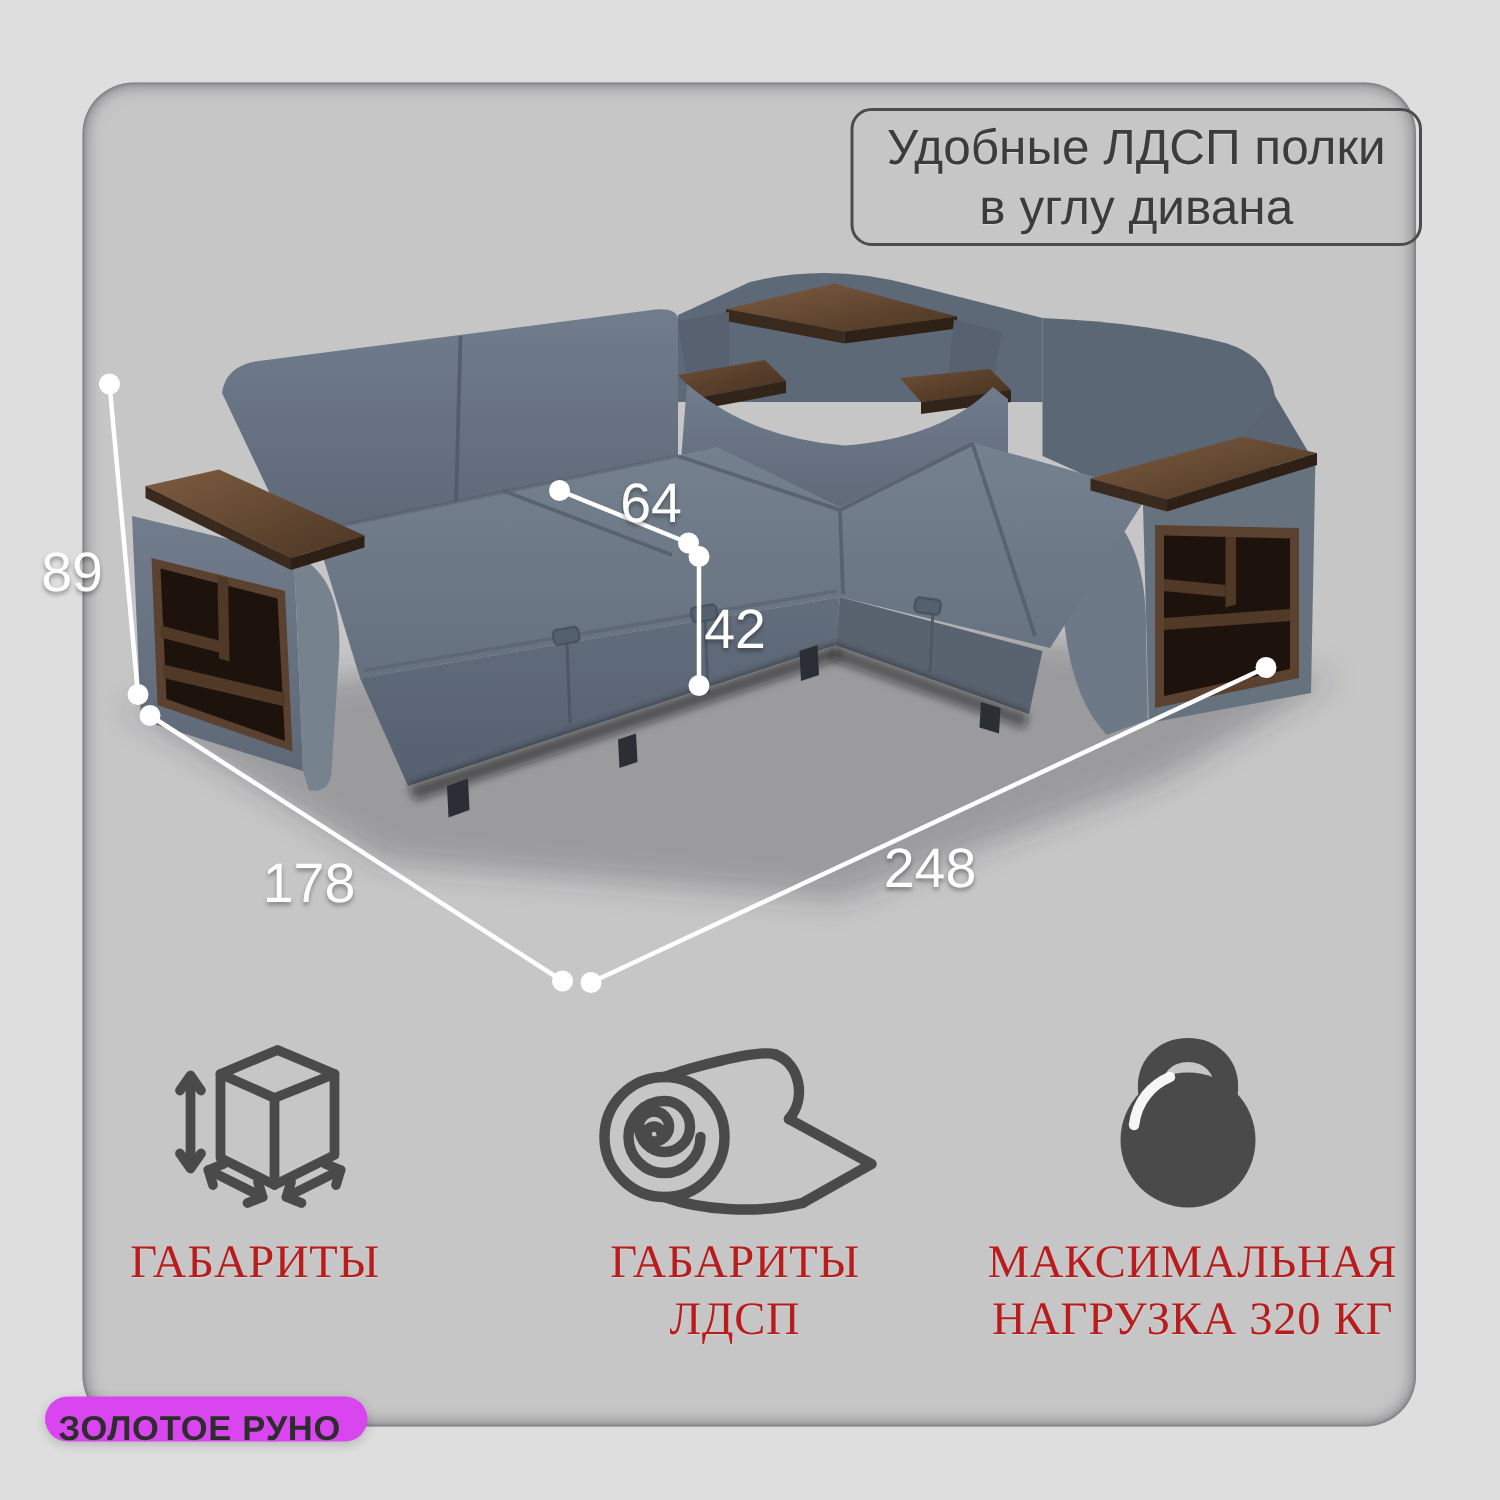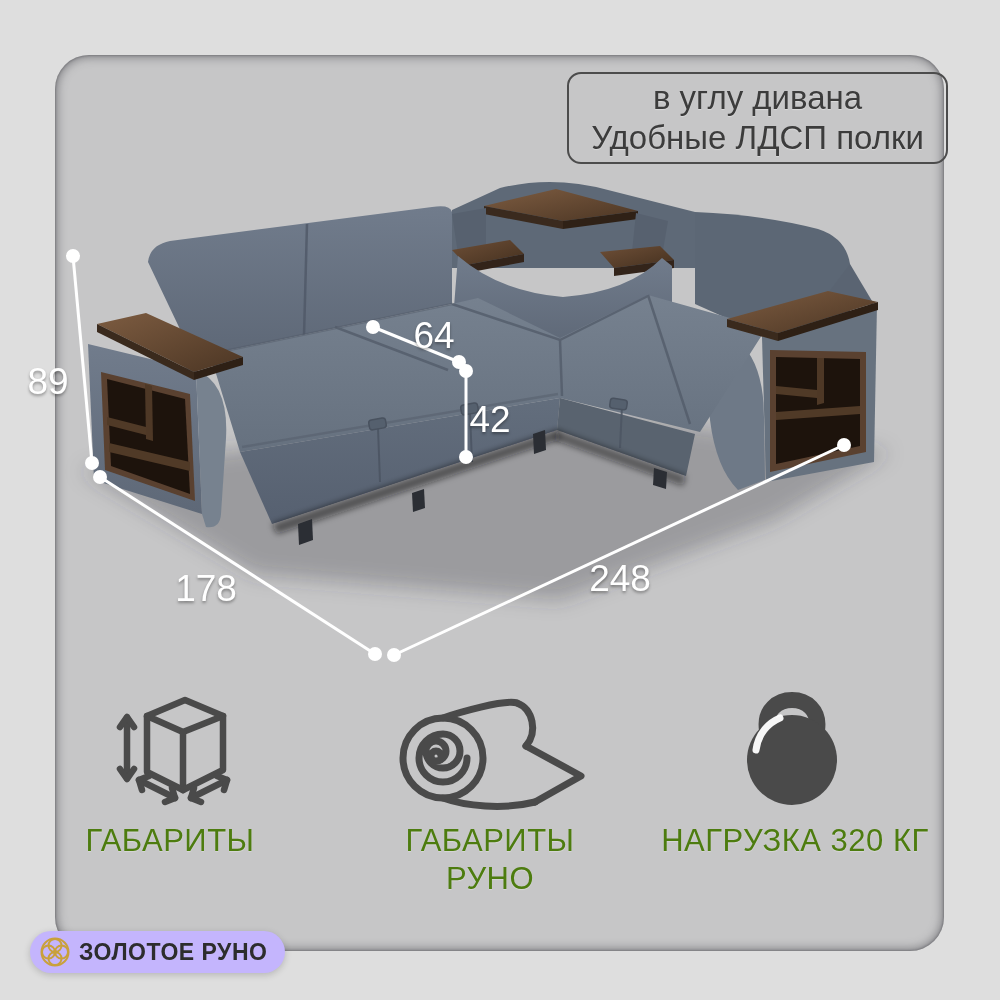--- a/index.html
+++ b/index.html
@@ -18,31 +18,31 @@
     position:absolute;left:567px;top:72px;width:377px;height:88px;
     border:2px solid #4c4c4c;border-radius:14px;
     display:flex;flex-direction:column;align-items:center;justify-content:center;
     color:#3c3c3c;font-size:33px;font-weight:500;line-height:1.22;
     text-shadow:0 1px 1px rgba(255,255,255,.35);
   }
   .dim-label{
     font-size:37px;fill:#ffffff;font-weight:400;
     text-shadow:0 2px 3px rgba(0,0,0,.35);
   }
-  .feature{position:absolute;top:822px;text-align:center;color:#4d7c0f;}
+  .feature{position:absolute;top:822px;text-align:center;color:#b91c1c;font-family:Liberation Serif, serif;}
   .feature .ln{font-size:31px;line-height:38px;letter-spacing:.5px;font-weight:500;
     text-shadow:0 1px 1px rgba(255,255,255,.3);}
   .f1{left:30px;width:280px;}
   .f2{left:330px;width:320px;}
   .f3{left:630px;width:330px;}
   .icon-box{position:absolute;}
   .brand{
-    position:absolute;left:30px;top:931px;height:42px;border-radius:21px;
-    background:#c4b5fd;display:flex;align-items:center;gap:8px;
-    padding:0 18px 0 9px;box-shadow:0 2px 7px rgba(0,0,0,.18);
+    position:absolute;left:30px;top:931px;height:30px;border-radius:21px;
+    background:#d946ef;display:flex;align-items:center;gap:8px;
+    padding:0 18px 0 9px;box-shadow:0 2px 7px rgba(0,0,0,.18);flex-direction:column;
   }
   .brand .name{font-size:23px;font-weight:700;color:#2d2d2d;letter-spacing:.5px;white-space:nowrap;}
 </style>
 </head>
 <body>
 
 <div class="stage">
   <div class="panel"></div>
 
   <svg class="art" viewBox="0 0 1000 1000">
@@ -196,22 +196,22 @@
     <g text-anchor="middle">
       <text class="dim-label" x="48" y="394">89</text>
       <text class="dim-label" x="206" y="601">178</text>
       <text class="dim-label" x="620" y="591">248</text>
       <text class="dim-label" x="434" y="348">64</text>
       <text class="dim-label" x="490" y="432">42</text>
     </g>
   </svg>
 
   <div class="callout">
+    <div>Удобные ЛДСП полки</div>
     <div>в углу дивана</div>
-    <div>Удобные ЛДСП полки</div>
   </div>
 
   <svg class="icon-box" style="left:105px;top:686px;" width="130" height="122" viewBox="0 0 130 122">
     <g stroke="#4a4a4a" stroke-width="6.5" fill="none" stroke-linejoin="round" stroke-linecap="round">
       <path d="M42,30 L80,14 L118,30 L78,46 Z"></path>
       <path d="M42,30 L42,86 L78,104 L78,46"></path>
       <path d="M118,30 L118,84 L78,104"></path>
       <line x1="22" y1="32" x2="22" y2="92"></line>
       <path d="M15,41 L22,31 L29,41"></path>
         <path d="M15,83 L22,93 L29,83"></path>
@@ -239,23 +239,24 @@
     <path d="M40,54 C34,14 96,14 90,54" stroke="#4a4a4a" stroke-width="16" fill="none" stroke-linecap="round"></path>
     <circle cx="65" cy="84" r="45" fill="#4a4a4a"></circle>
     <path d="M29,74 C31,58 41,47 53,42" stroke="#ffffff" stroke-width="7" fill="none" stroke-linecap="round" opacity=".95"></path>
   </svg>
 
   <div class="feature f1">
     <div class="ln">ГАБАРИТЫ</div>
   </div>
   <div class="feature f2">
     <div class="ln">ГАБАРИТЫ</div>
-    <div class="ln">РУНО</div>
+    <div class="ln">ЛДСП</div>
   </div>
   <div class="feature f3">
+    <div class="ln">МАКСИМАЛЬНАЯ</div>
     <div class="ln">НАГРУЗКА 320 КГ</div>
   </div>
 
   <div class="brand">
     <svg width="32" height="32" viewBox="0 0 32 32">
       <g stroke="#c9a13b" stroke-width="2" fill="none">
         <circle cx="16" cy="16" r="13.5"></circle>
         <circle cx="16" cy="9.5" r="6.5"></circle>
         <circle cx="16" cy="22.5" r="6.5"></circle>
         <circle cx="9.5" cy="16" r="6.5"></circle>

